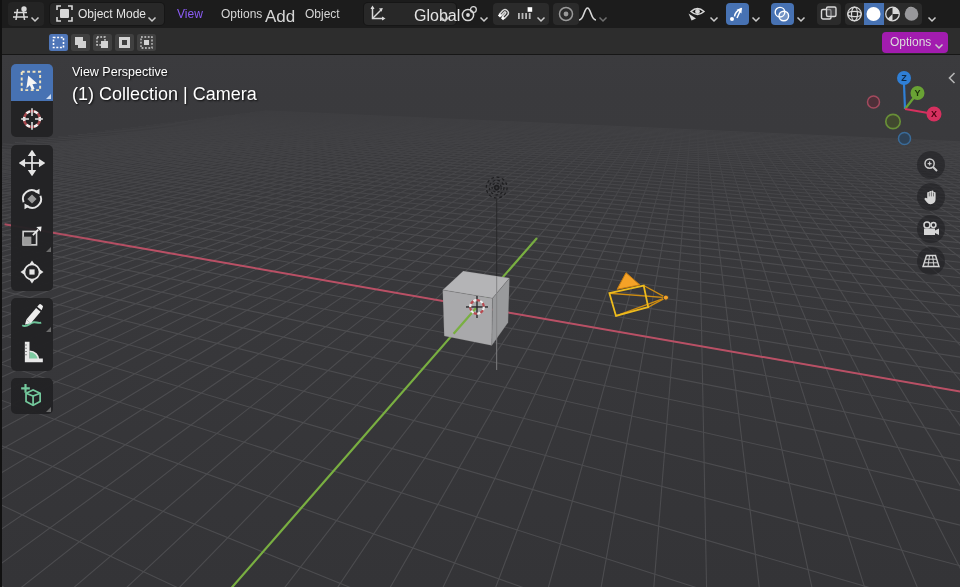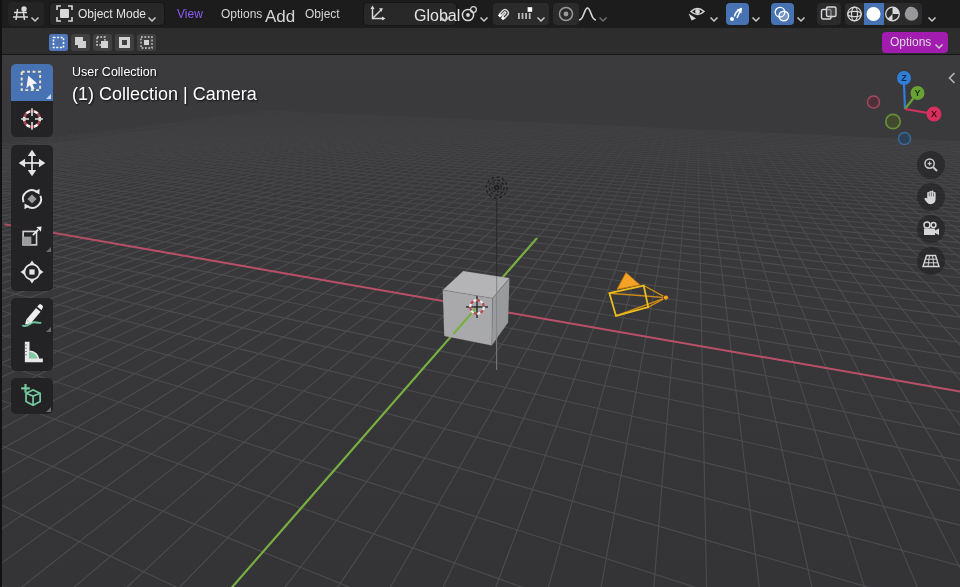--- a/index.html
+++ b/index.html
@@ -540,15 +540,15 @@
 <path d="M3 8.5 H14 V15 H3 Z" fill="#d5d5d5"></path>
         <path d="M14 10.5 L18 8.5 V15 L14 13 Z" fill="#d5d5d5"></path>
       </svg>
     </div>
     <div style="position:absolute;left:917px;top:247px;width:28px;height:28px;border-radius:50%;background:rgba(33,33,35,0.62);display:flex;align-items:center;justify-content:center">
       <svg width="20" height="18" viewBox="0 0 20 18" style="">
         <path d="M5.5 3.5 H14.5 L18 14.5 H2 Z" fill="none" stroke="#d5d5d5" stroke-width="1.4"></path>
 <path d="M8.5 3.5 L7 14.5 M11.5 3.5 L13 14.5 M4.3 7.2 H15.7 M3.2 10.8 H16.8" stroke="#d5d5d5" stroke-width="1"></path>
       </svg>
     </div>
-<div style="position:absolute;left:72px;top:65px;font-size:12.5px;color:#ffffff;text-shadow:1px 1px 2px rgba(0,0,0,0.8)">User Collection</div>
+<div style="position:absolute;left:72px;top:65px;font-size:12.5px;color:#ffffff;text-shadow:1px 1px 2px rgba(0,0,0,0.8)">View Perspective</div>
 <div style="position:absolute;left:72px;top:84px;font-size:18px;color:#ffffff;text-shadow:1px 1px 2px rgba(0,0,0,0.8)">(1) Collection | Camera</div>
 <div style="position:absolute;left:0;top:0;width:2px;height:587px;background:#111"></div>
 </div>
 </body></html>

